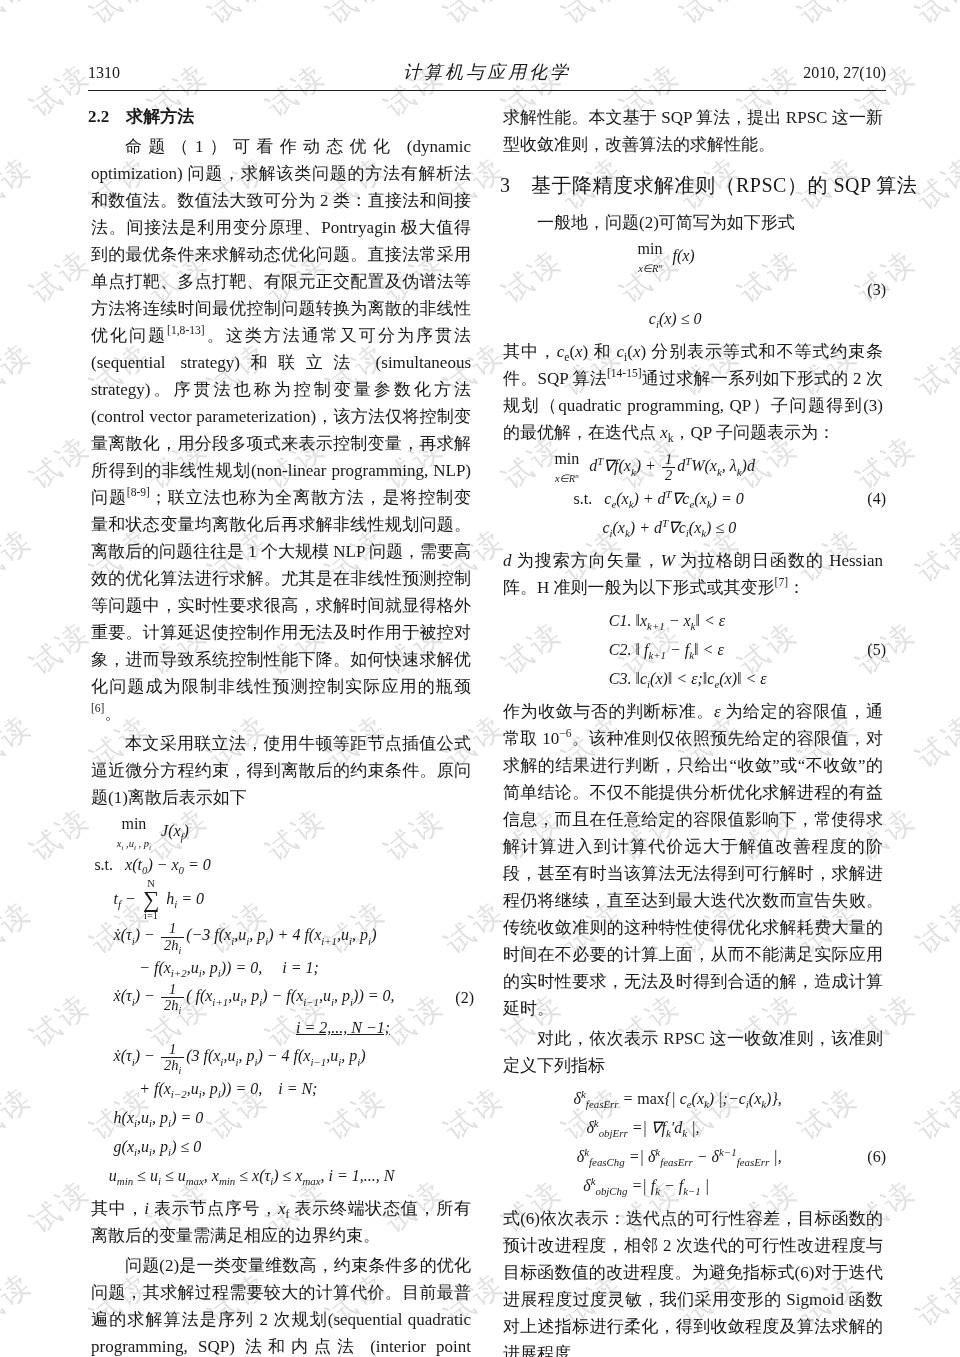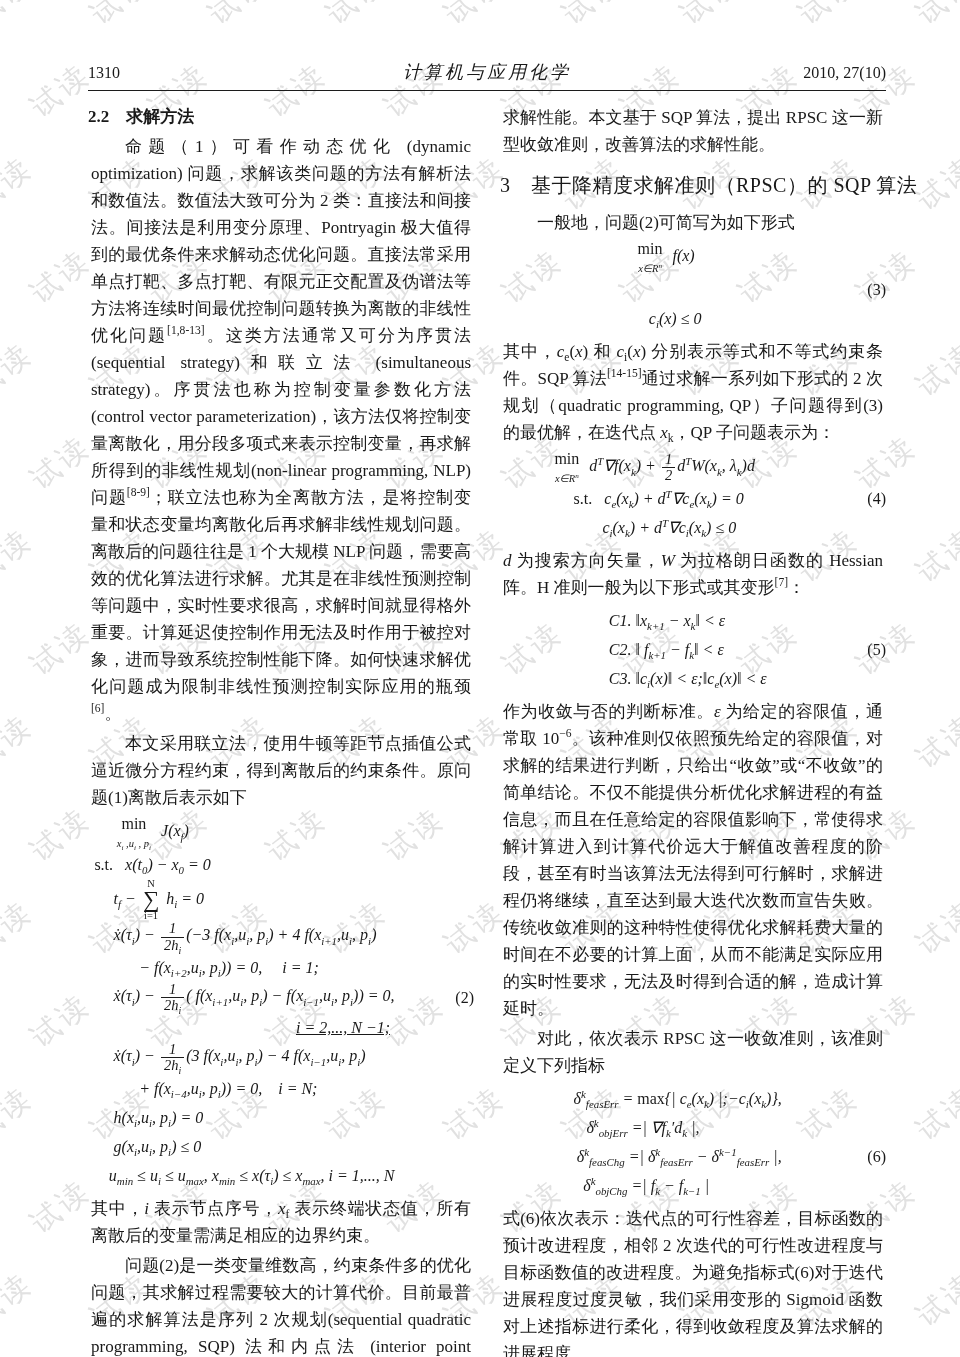--- a/index.html
+++ b/index.html
@@ -230,21 +230,21 @@
             <div class="eq-line">
               <span class="math" style="padding-left: 13em; text-decoration: underline;">i = 2,..., N −1;</span>
             </div>
             <div class="eq-line">
               <span class="math" style="padding-left: 1.6em;">ẋ(τ<sub>i</sub>) − <span class="frac">
                   <span class="num">1</span>
                   <span class="den">2h<sub>i</sub></span>
                 </span>(3 f(x<sub>i</sub>,u<sub>i</sub>, p<sub>i</sub>) − 4 f(x<sub>i−1</sub>,u<sub>i</sub>, p<sub>i</sub>)</span>
             </div>
             <div class="eq-line">
-              <span class="math" style="padding-left: 3.2em;">+ f(x<sub>i−4</sub>,u<sub>i</sub>, p<sub>i</sub>)) = 0,&nbsp;&nbsp;&nbsp;&nbsp;i = N;</span>
+              <span class="math" style="padding-left: 3.2em;">+ f(x<sub>i−2</sub>,u<sub>i</sub>, p<sub>i</sub>)) = 0,&nbsp;&nbsp;&nbsp;&nbsp;i = N;</span>
             </div>
             <div class="eq-line">
               <span class="math" style="padding-left: 1.6em;">h(x<sub>i</sub>,u<sub>i</sub>, p<sub>i</sub>) = 0</span>
             </div>
             <div class="eq-line">
               <span class="math" style="padding-left: 1.6em;">g(x<sub>i</sub>,u<sub>i</sub>, p<sub>i</sub>) ≤ 0</span>
             </div>
             <div class="eq-line">
               <span class="math" style="padding-left: 1.3em;">u<sub>min</sub> ≤ u<sub>i</sub> ≤ u<sub>max</sub>, x<sub>min</sub> ≤ x(τ<sub>i</sub>) ≤ x<sub>max</sub>, i = 1,..., N</span>
             </div>

